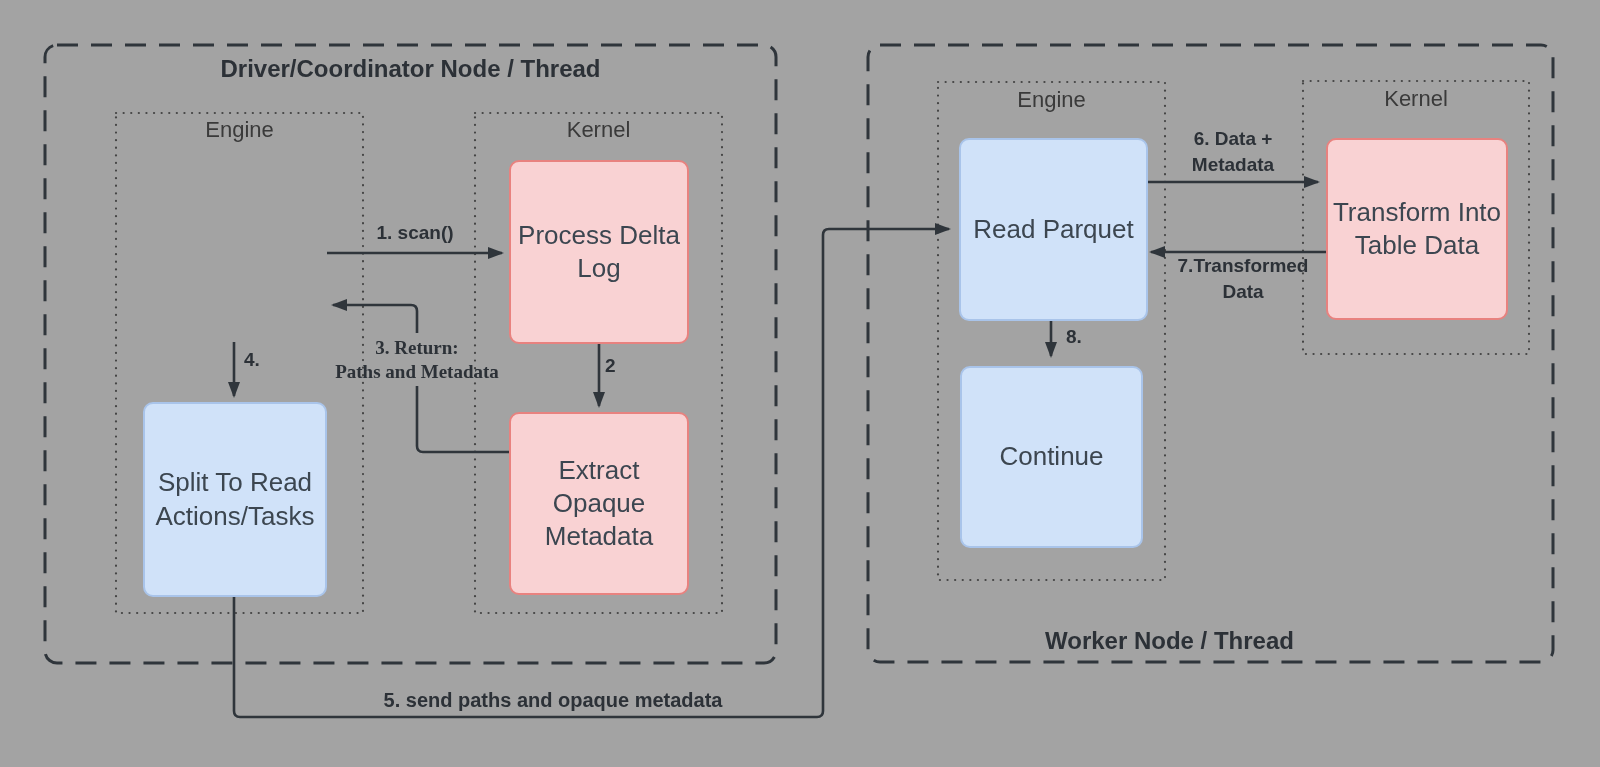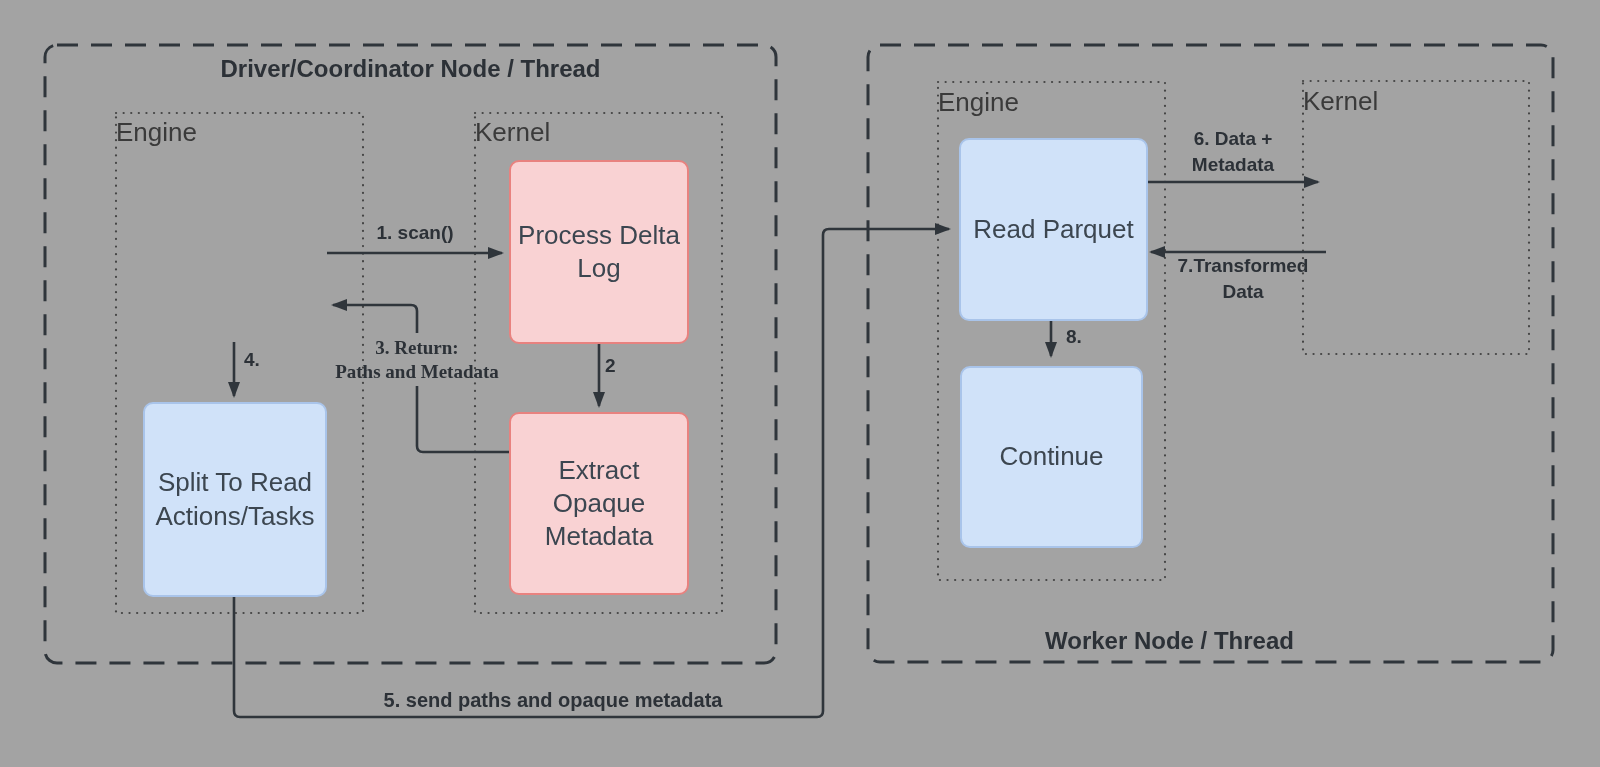--- a/index.html
+++ b/index.html
@@ -15,21 +15,21 @@
 
   .node {
     position:absolute; display:flex; align-items:center; justify-content:center;
     text-align:center; white-space:pre-line; border-radius:10px;
     font-size:26px; line-height:1.28; color:#3c4650;
     border:2px solid; box-sizing:border-box; padding:4px;
   }
   .node.blue { background:var(--blue_fill); border-color:var(--blue_border); }
   .node.pink { background:var(--pink_fill); border-color:var(--pink_border); }
 
-  .group-label { position:absolute; text-align:left; font-size:26px; color:#3a3a3a; }
+  .group-label { position:absolute; text-align:center; font-size:22px; color:#3a3a3a; }
   .box-title   { position:absolute; text-align:center; font-size:24px; font-weight:bold; color:#2c3137; }
   .edge-label  {
     position:absolute; font-size:19px; font-weight:bold; color:#2c3137;
     white-space:pre-line; text-align:center; line-height:24px;
   }
   .edge-label.center { transform:translateX(-50%); }
 </style>
 </head>
 <body>
 
@@ -71,20 +71,22 @@
 
   <div class="node blue" style="left:143px; top:402px; width:184px; height:195px;">Split To Read
 Actions/Tasks</div>
   <div class="node pink" style="left:509px; top:160px; width:180px; height:184px;">Process Delta
 Log</div>
   <div class="node pink" style="left:509px; top:412px; width:180px; height:183px;">Extract
 Opaque
 Metadata</div>
   <div class="node blue" style="left:959px; top:138px; width:189px; height:183px;">Read Parquet</div>
   <div class="node blue" style="left:960px; top:366px; width:183px; height:182px;">Continue</div>
+  <div class="node pink" style="left:1326px; top:138px; width:182px; height:182px;">Transform Into
+Table Data</div>
 
   <div class="edge-label center" style="left:415px; top:221px;">1. scan()</div>
   <div class="edge-label" style="left:605px; top:354px;">2</div>
   <div class="edge-label center" style="left:417px; top:336px;font-family:Liberation Serif, serif;">3. Return:
 Paths and Metadata</div>
   <div class="edge-label" style="left:244px; top:348px;">4.</div>
   <div class="edge-label center" style="left:553px; top:688px; font-size:20px;">5. send paths and opaque metadata</div>
   <div class="edge-label center" style="left:1233px; top:126px; line-height:26px;">6. Data +
 Metadata</div>
   <div class="edge-label center" style="left:1243px; top:253px; line-height:26px;">7.Transformed

